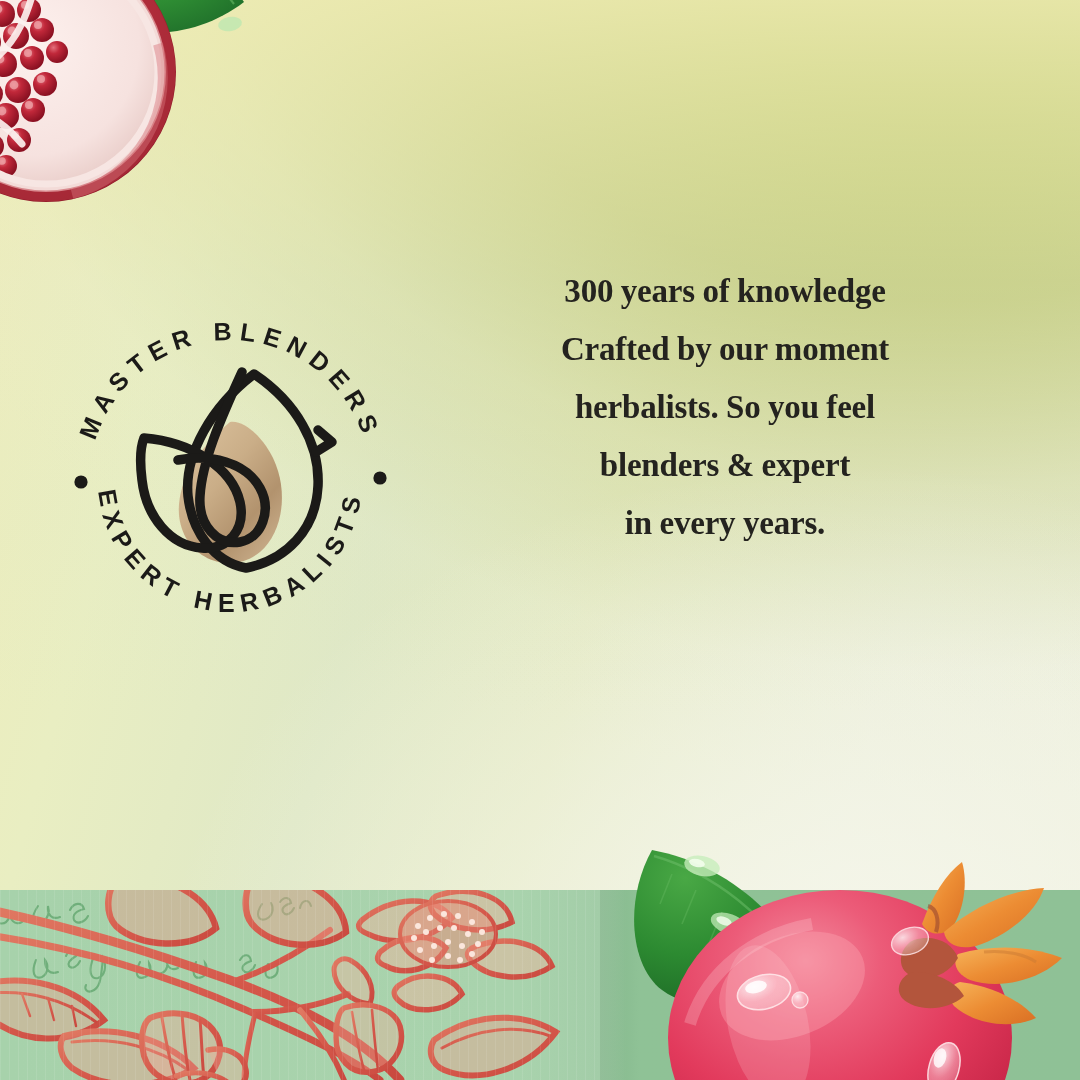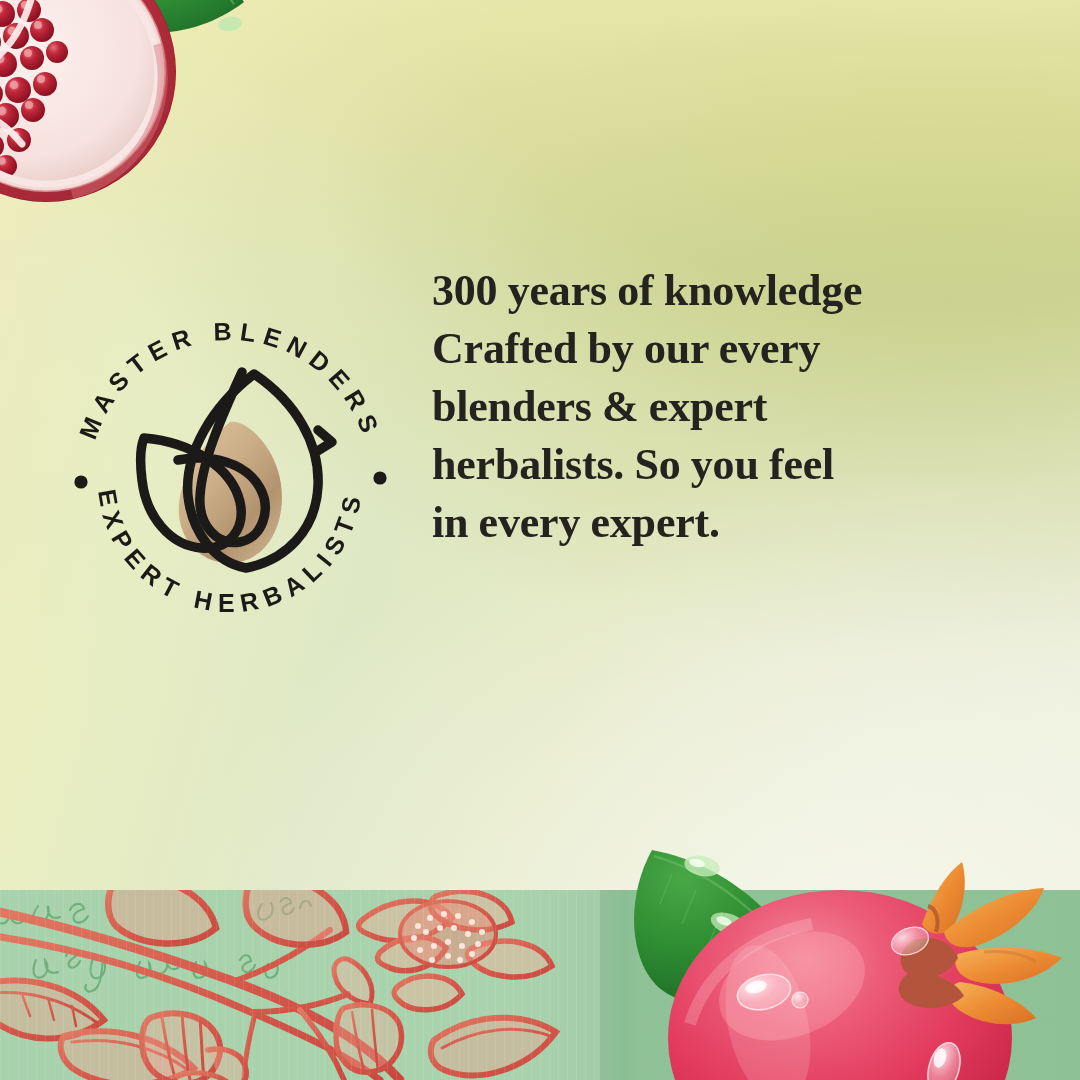--- a/index.html
+++ b/index.html
@@ -55,24 +55,24 @@
 
   
   .pom-bot{position:absolute;left:596px;top:828px;width:492px;height:260px;}
 
   
   .badge{position:absolute;left:60px;top:310px;width:340px;height:340px;}
 
   
   .copy{
     position:absolute;left:432px;top:262px;width:586px;
-    text-align:left;
+    text-align:center;
     color:#24231f;
     font-family:"Liberation Serif",serif;
-    font-size:44px;
+    font-size:33px;
     line-height:58px;
     font-weight:700;
     letter-spacing:-0.2px;
     word-spacing:-0.5px;
   }
   .copy .ln{display:block;white-space:nowrap;}
 </style>
 </head>
 <body>
 
@@ -406,19 +406,19 @@
       <ellipse cx="160" cy="159" rx="11" ry="6" fill="#ffffff" opacity=".85" transform="rotate(-14 160 159)"></ellipse>
       <circle cx="204" cy="172" r="8" fill="url(#dropG)" stroke="#ffe7ea" stroke-width="1.3" opacity=".9"></circle>
       <ellipse cx="314" cy="113" rx="19" ry="13" fill="url(#dropG)" stroke="#ffe7ea" stroke-width="1.4" opacity=".85" transform="rotate(-20 314 113)"></ellipse>
       <ellipse cx="348" cy="240" rx="15" ry="26" fill="url(#dropG)" stroke="#ffe7ea" stroke-width="1.5" opacity=".9" transform="rotate(16 348 240)"></ellipse>
       <ellipse cx="344" cy="230" rx="6" ry="10" fill="#ffffff" opacity=".8" transform="rotate(16 344 230)"></ellipse>
     </g>
   </svg>
 
   <div class="copy">
     <span class="ln">300 years of knowledge</span>
-    <span class="ln">Crafted by our every</span>
+    <span class="ln">Crafted by our moment</span>
+    <span class="ln">herbalists. So you feel</span>
     <span class="ln">blenders &amp; expert</span>
-    <span class="ln">herbalists. So you feel</span>
-    <span class="ln">in every expert.</span>
+    <span class="ln">in every years.</span>
   </div>
 
 </div>
 
 </body></html>

